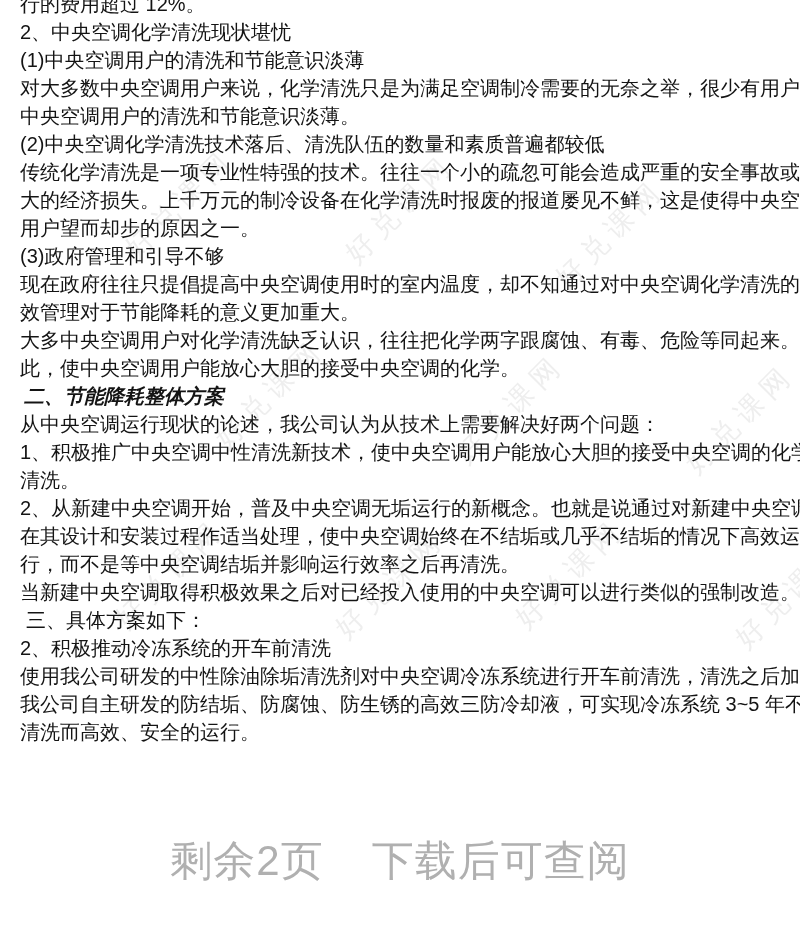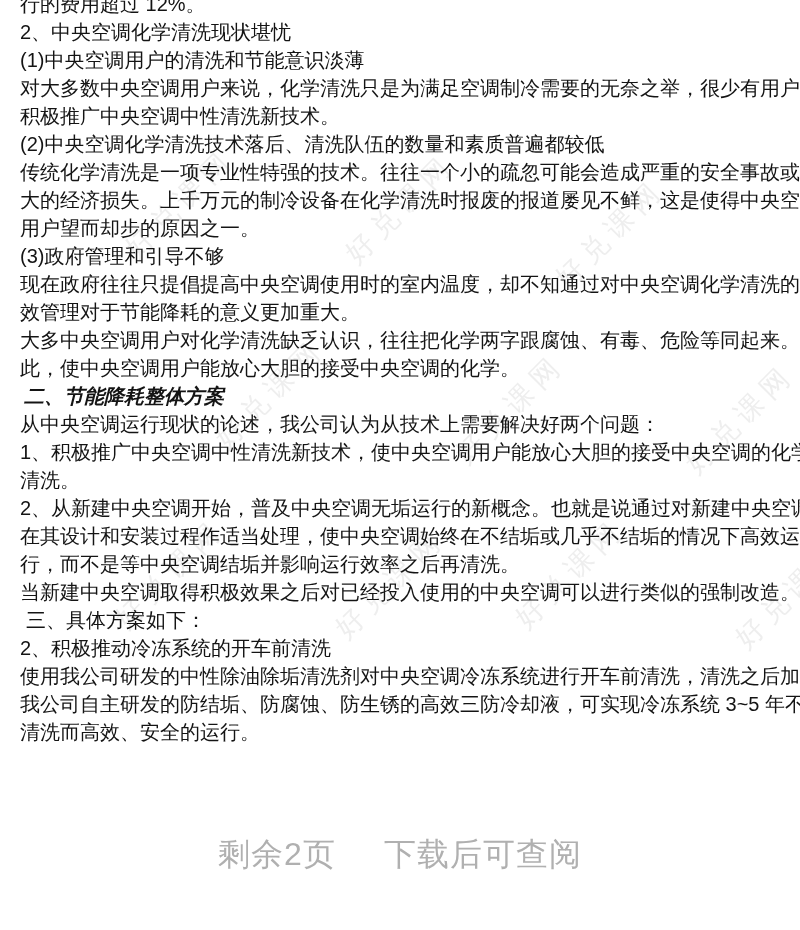--- a/index.html
+++ b/index.html
@@ -59,21 +59,21 @@
   }
 
   
   .footer-note {
     position: absolute;
     top: 833px;
     left: 0;
     width: 800px;
     text-align: center;
     z-index: 1;
-    font-size: 32px;
+    font-size: 42px;
     color: #b0b0b0;
     letter-spacing: 1px;
   }
   .footer-note .gap {
     display: inline-block;
     width: 48px;
   }
 </style>
 </head>
 <body>
@@ -89,21 +89,21 @@
     <span class="watermark" style="left: 320px; top: 565px;">好兑课网</span>
     <span class="watermark" style="left: 500px; top: 555px;">好兑课网</span>
     <span class="watermark" style="left: 720px; top: 575px;">好兑课网</span>
   </div>
 
 <div class="doc-lines">
     <div class="line body">行的费用超过 12%。</div>
     <div class="line body">2、中央空调化学清洗现状堪忧</div>
     <div class="line body">(1)中央空调用户的清洗和节能意识淡薄</div>
     <div class="line body">对大多数中央空调用户来说，化学清洗只是为满足空调制冷需要的无奈之举，很少有用户是</div>
-    <div class="line body">积极推广中央空调中性清洗新技术。</div>
+    <div class="line body">中央空调用户的清洗和节能意识淡薄。</div>
     <div class="line body">(2)中央空调化学清洗技术落后、清洗队伍的数量和素质普遍都较低</div>
     <div class="line body">传统化学清洗是一项专业性特强的技术。往往一个小的疏忽可能会造成严重的安全事故或巨</div>
     <div class="line body">大的经济损失。上千万元的制冷设备在化学清洗时报废的报道屡见不鲜，这是使得中央空调</div>
     <div class="line body">用户望而却步的原因之一。</div>
     <div class="line body">(3)政府管理和引导不够</div>
     <div class="line body">现在政府往往只提倡提高中央空调使用时的室内温度，却不知通过对中央空调化学清洗的有</div>
     <div class="line body">效管理对于节能降耗的意义更加重大。</div>
     <div class="line body">大多中央空调用户对化学清洗缺乏认识，往往把化学两字跟腐蚀、有毒、危险等同起来。因</div>
     <div class="line body">此，使中央空调用户能放心大胆的接受中央空调的化学。</div>
     <div class="line heading2">二、节能降耗整体方案</div>

